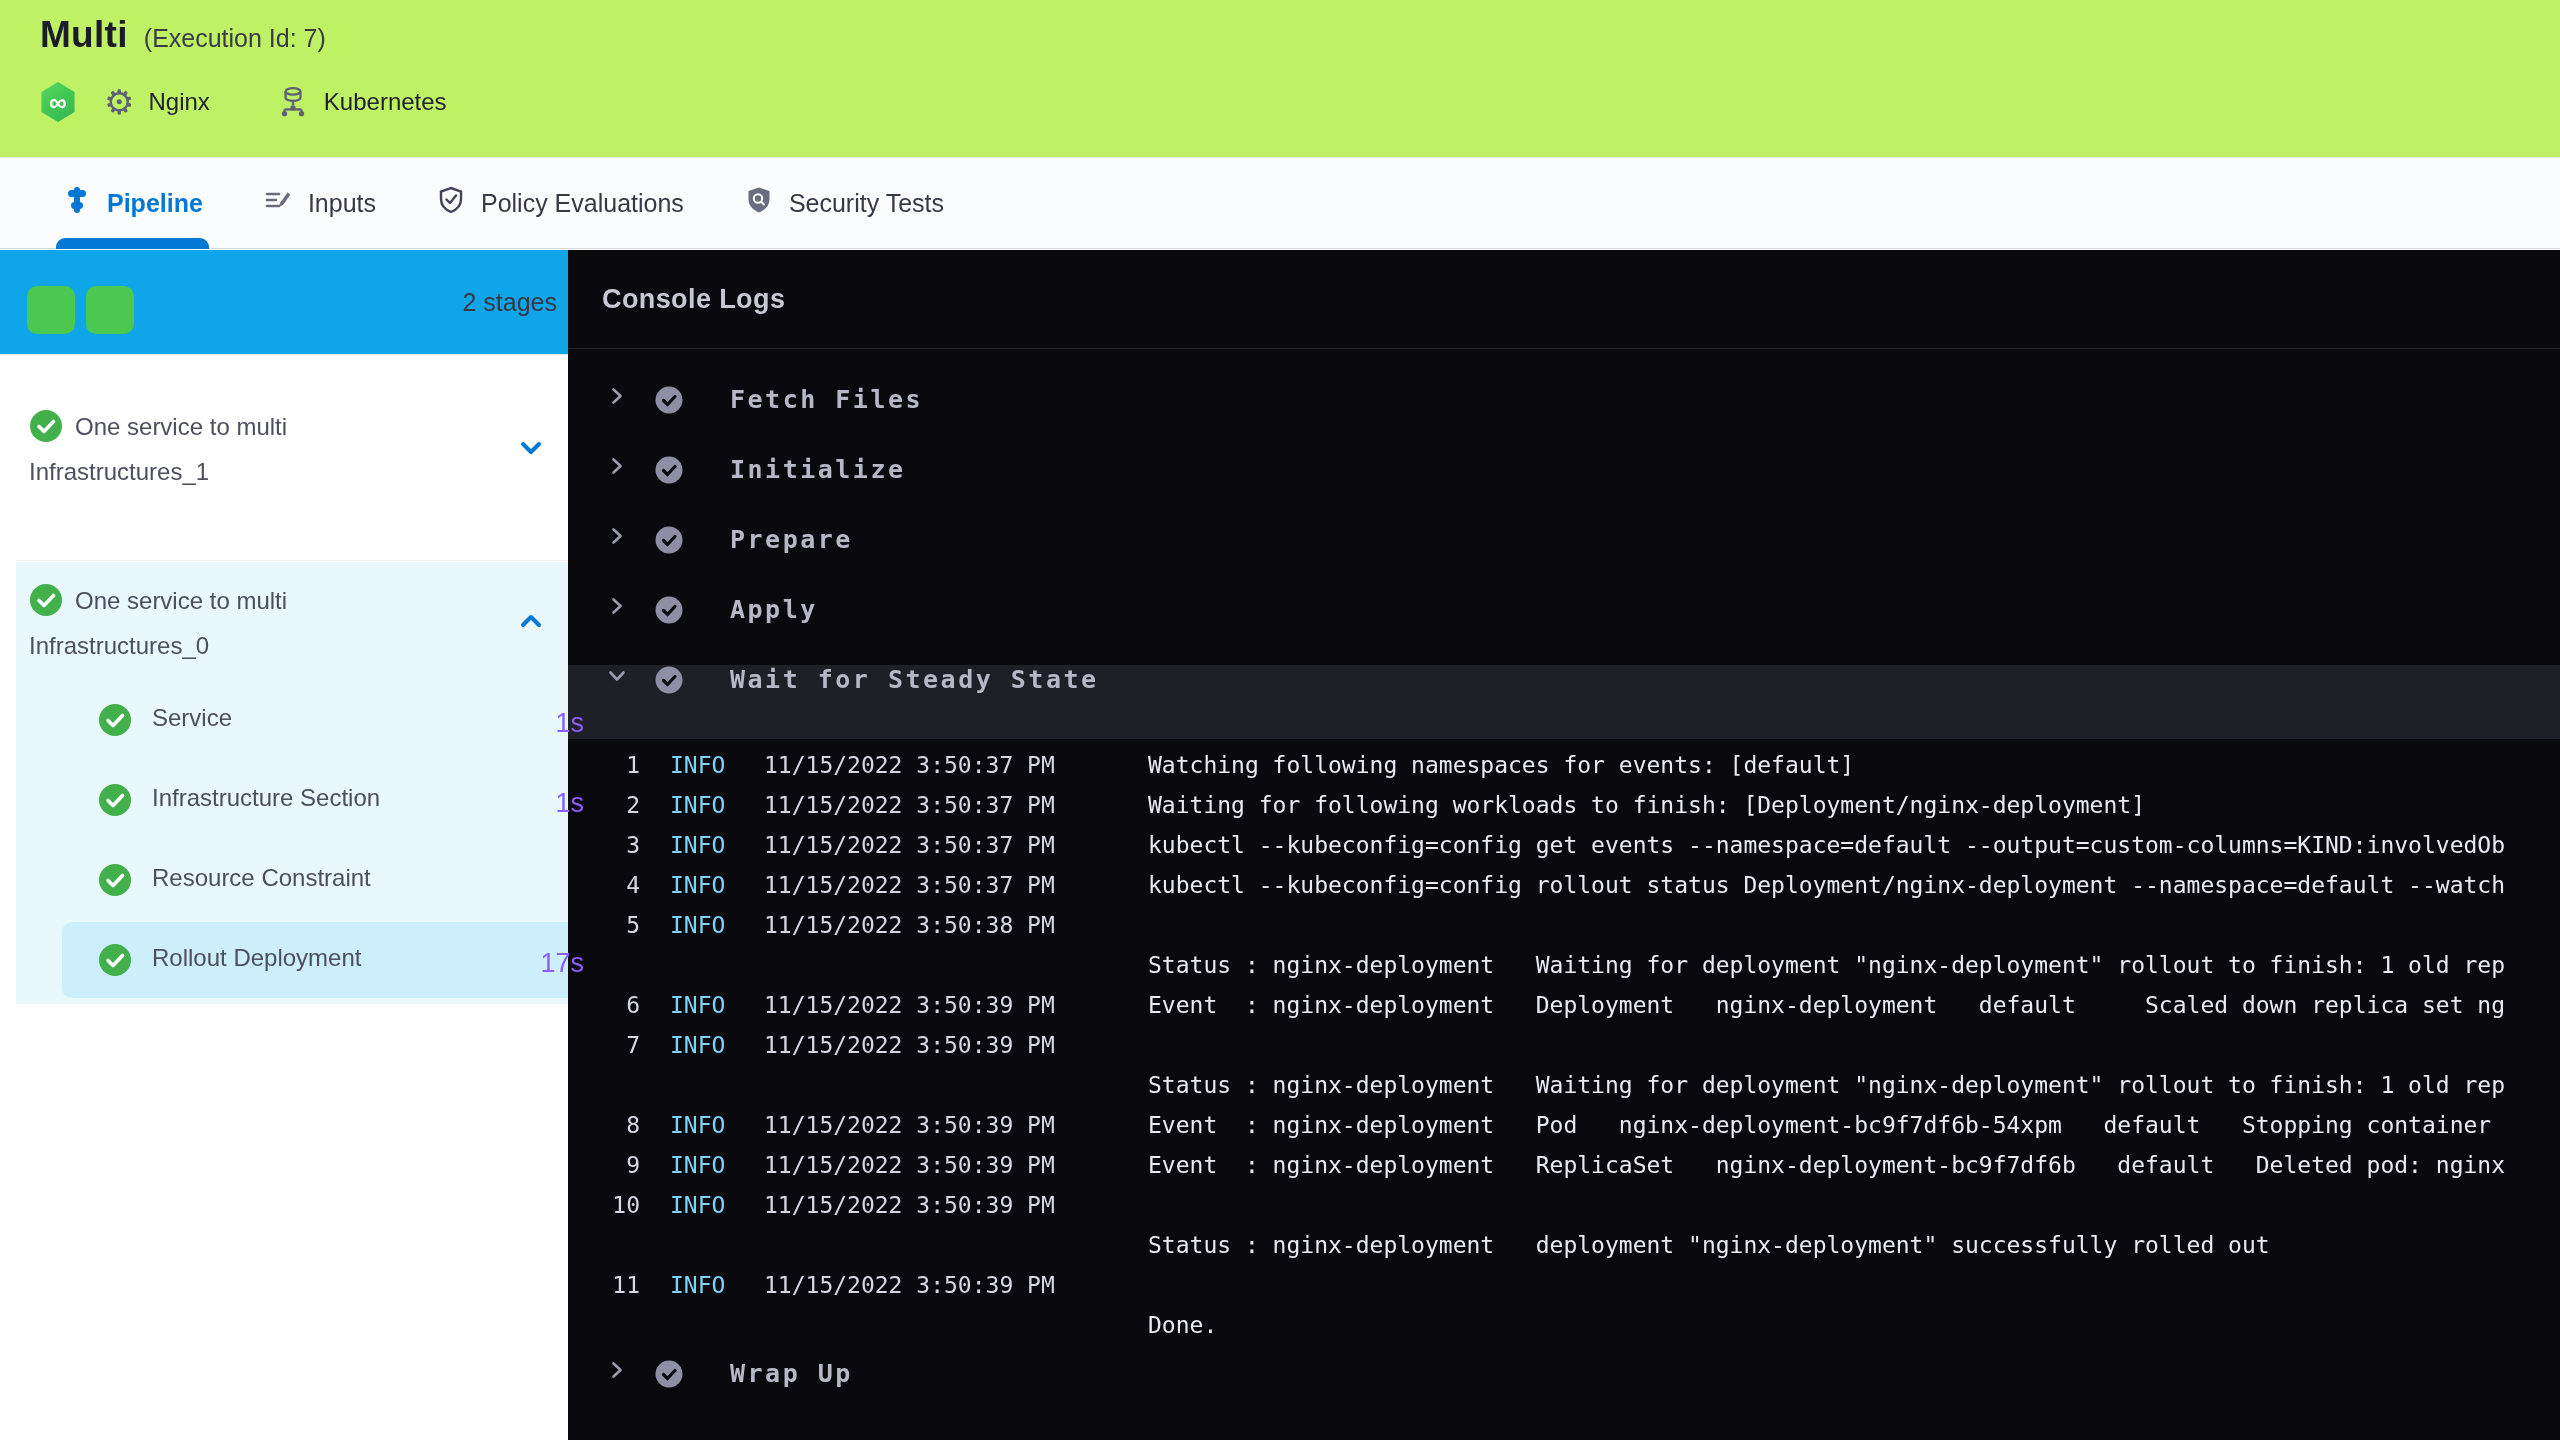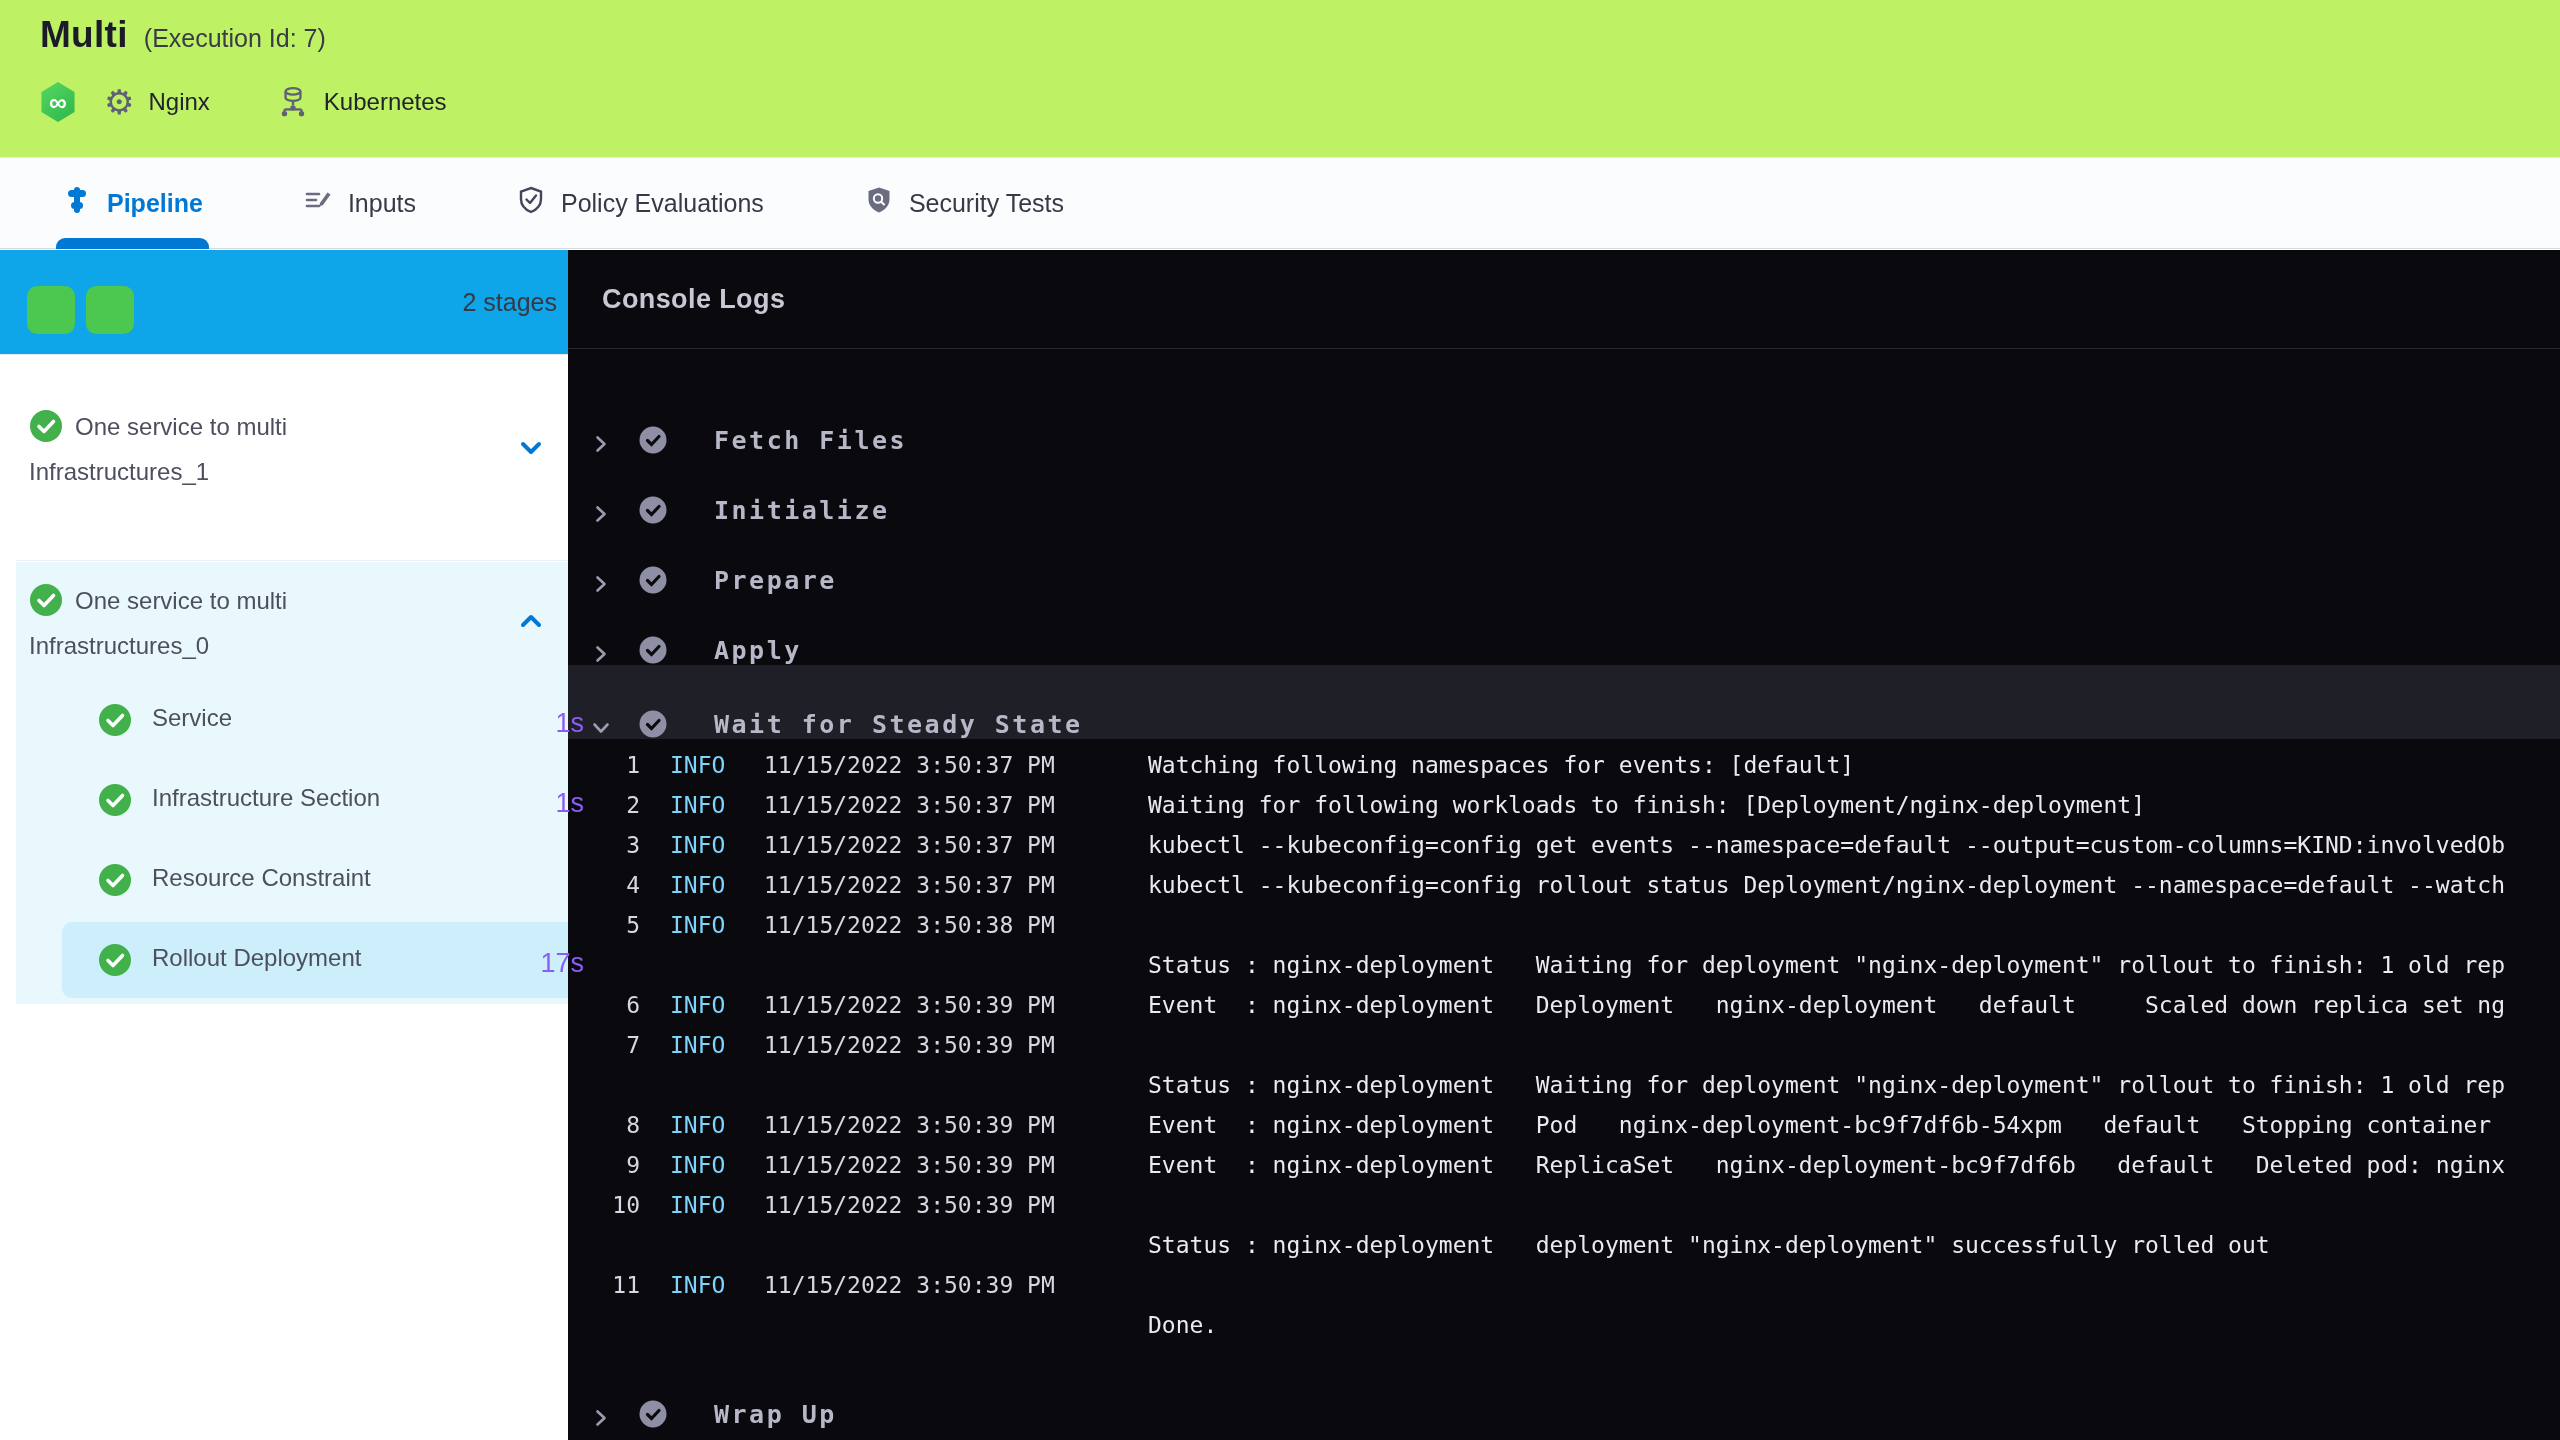--- a/index.html
+++ b/index.html
@@ -19,21 +19,21 @@
   .hex{width:36px;height:40px;clip-path:polygon(50% 0,96% 25%,96% 75%,50% 100%,4% 75%,4% 25%);
     background:linear-gradient(140deg,#55d95f 0%,#2eb44e 100%);display:flex;align-items:center;justify-content:center;
     color:#fff;font-weight:bold;font-size:25px;line-height:1;}
   .gear{font-family:"DejaVu Sans",sans-serif;font-size:34px;color:#5f6174;margin-left:28px;line-height:1;}
   .meta-label{font-size:24px;color:#22232e;margin-left:14px;}
   .infra-icon{margin-left:66px;display:inline-flex;}
 
   
   .tabbar{position:absolute;left:0;top:157px;width:100%;height:92px;box-sizing:border-box;
     background:#fbfcfe;border-top:1px solid #e7e9ee;border-bottom:1px solid #d8dae1;
-    display:flex;align-items:center;padding-left:62px;gap:40px;}
+    display:flex;align-items:center;padding-left:62px;}
   .tab{display:flex;align-items:center;gap:15px;height:100%;margin-right:60px;font-size:25px;
     color:#383946;position:relative;cursor:pointer;}
   .tab.active{color:#0278d5;font-weight:bold;}
   .tab.active::after{content:"";position:absolute;left:-6px;right:-6px;bottom:-1px;height:11px;
     border-radius:9px 9px 0 0;background:#0278d5;}
 
   
   .main{position:absolute;left:0;top:250px;width:2560px;height:1190px;}
 
   
@@ -62,21 +62,21 @@
   .step .step-time{position:absolute;right:36px;top:28px;font-size:27px;color:#8b5cf6;}
   .step.selected::before{content:"";position:absolute;left:10px;right:8px;top:2px;bottom:2px;
     border-radius:10px;background:#cdeefb;}
   .step>*{position:absolute;z-index:1;}
 
   
   .console{position:absolute;left:568px;top:0;right:0;height:100%;background:#0a0a0e;overflow:hidden;}
   .console-head{height:98px;border-bottom:1px solid #272731;display:flex;align-items:center;}
   .console-title{margin-left:34px;font-size:27px;font-weight:bold;color:#c7c8d3;letter-spacing:.4px;}
 
-  .csec{height:70px;display:flex;align-items:flex-end;padding-left:20px;cursor:pointer;}
+  .csec{height:70px;display:flex;align-items:flex-start;padding-left:36px;cursor:pointer;}
   .csec.first{margin-top:36px;}
   .csec.selected{height:74px;background:#1e1f27;}
   .chev{width:26px;display:inline-flex;justify-content:center;}
   .badge{margin-left:24px;display:inline-flex;}
   .clabel{margin-left:46px;font-family:"DejaVu Sans Mono",monospace;font-size:25px;font-weight:bold;
     letter-spacing:2.5px;color:#b7b8c7;}
 
   .logs{padding:6px 0 0 32px;}
   .log-row{height:40px;display:flex;align-items:center;font-family:"DejaVu Sans Mono",monospace;
     font-size:23px;white-space:pre;}

